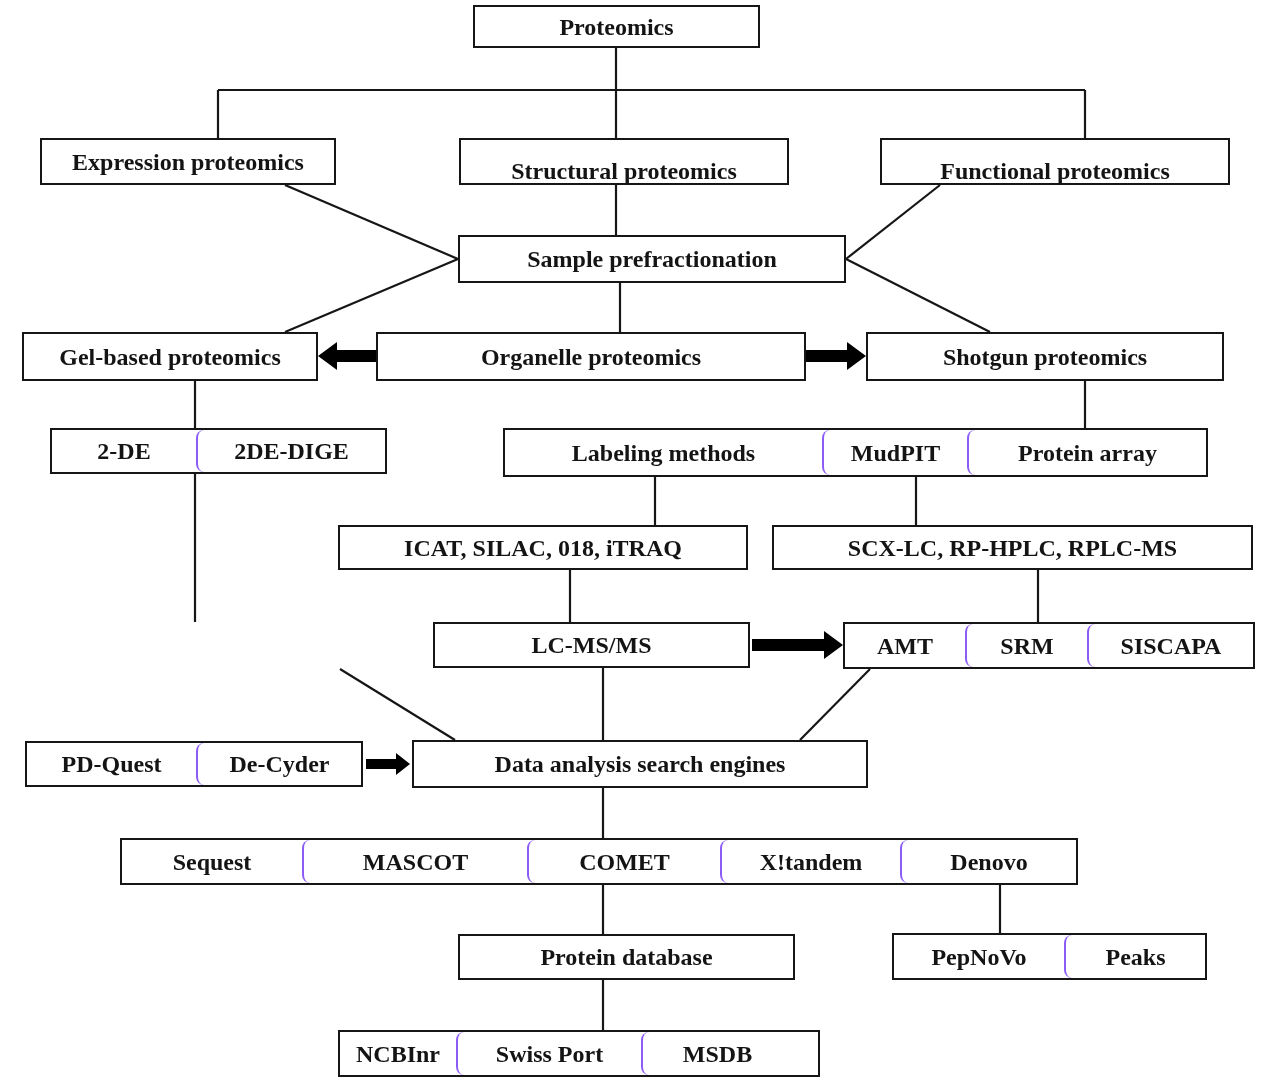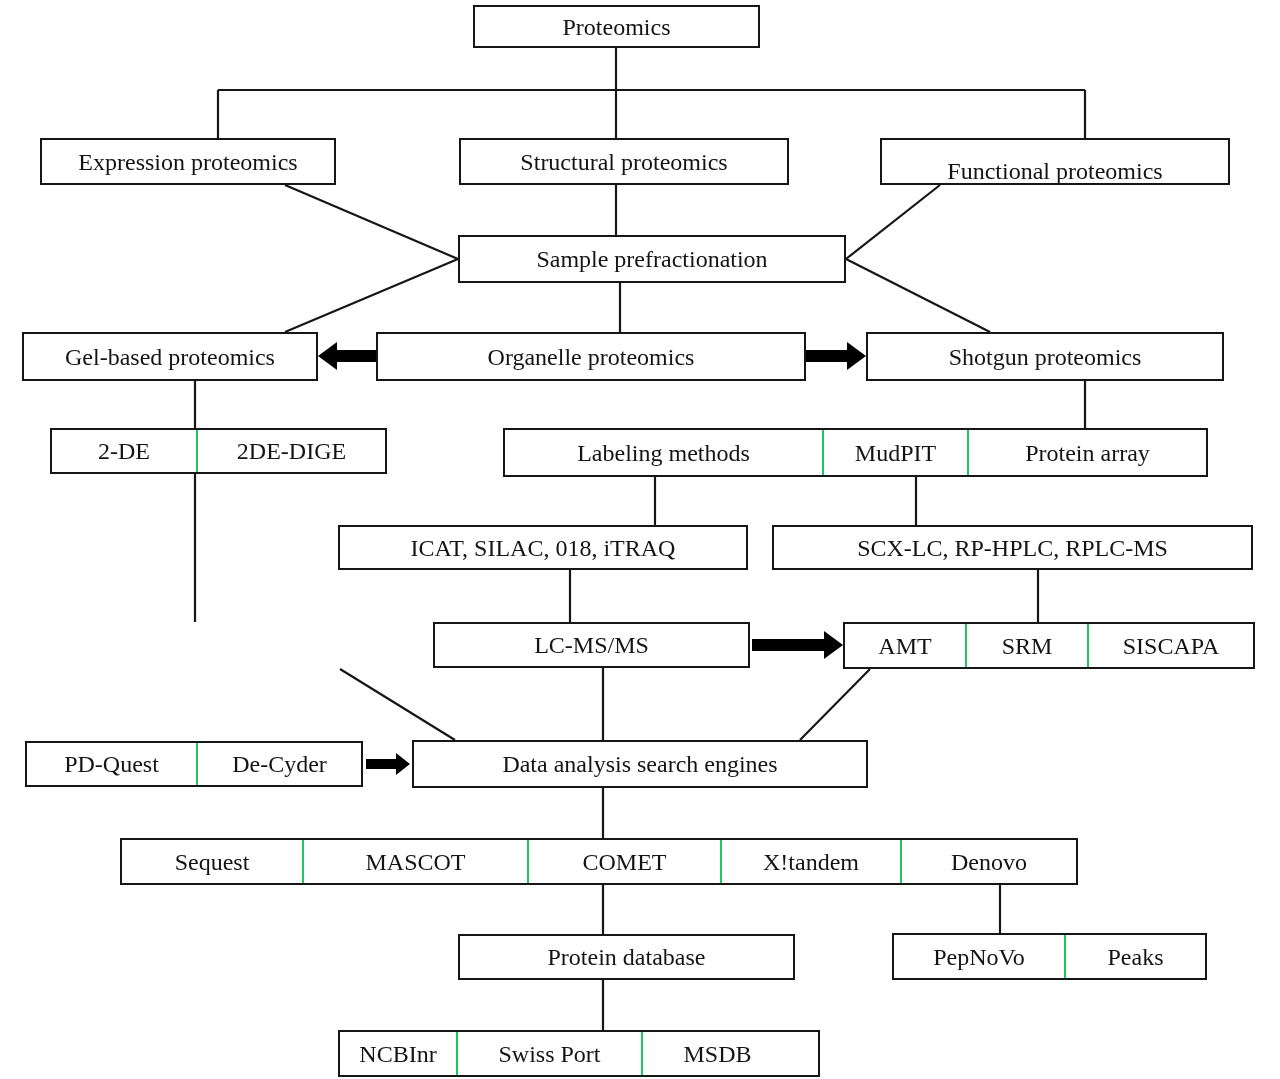--- a/index.html
+++ b/index.html
@@ -21,32 +21,33 @@
     position: absolute;
     background: #ffffff;
     border: 2px solid #161616;
     box-sizing: border-box;
     display: flex;
     align-items: center;
     justify-content: center;
     font-size: 24px;
     line-height: 1;
     white-space: nowrap;
+    font-weight: bold;
   }
   .node.cells { justify-content: flex-start; padding: 0; }
   .cell {
     height: 100%;
     box-sizing: border-box;
     display: flex;
     align-items: center;
     justify-content: center;
     flex: none;
     text-align: right;
   }
-  .cell + .cell { border-left: 2px solid #22c55e; }
+  .cell + .cell { border-left: 2px solid #8b5cf6; border-radius: 8px; }
 </style>
 </head>
 <body>
 
 <div class="canvas">
 
   <svg class="wires" viewBox="0 0 1280 1079" xmlns="http://www.w3.org/2000/svg">
     <g stroke="#161616" stroke-width="2.2" fill="none">
 
       <line x1="616" y1="48" x2="616" y2="138"></line>
@@ -90,21 +91,21 @@
     </g>
   </svg>
 
   <div class="node" style="left:473px; top:5px; width:287px; height:43px;">
     <span>Proteomics</span>
   </div>
 
   <div class="node" style="left:40px; top:138px; width:296px; height:47px;">
     <span>Expression proteomics</span>
   </div>
-  <div class="node" style="left:459px; top:138px; width:330px; height:47px;">
+  <div class="node" style="left:459px; top:138px; width:330px; height:47px;align-items:flex-end;">
     <span>Structural proteomics</span>
   </div>
   <div class="node" style="left:880px; top:138px; width:350px; height:47px;align-items:flex-end;">
     <span>Functional proteomics</span>
   </div>
 
   <div class="node" style="left:458px; top:235px; width:388px; height:48px;">
     <span>Sample prefractionation</span>
   </div>
 

